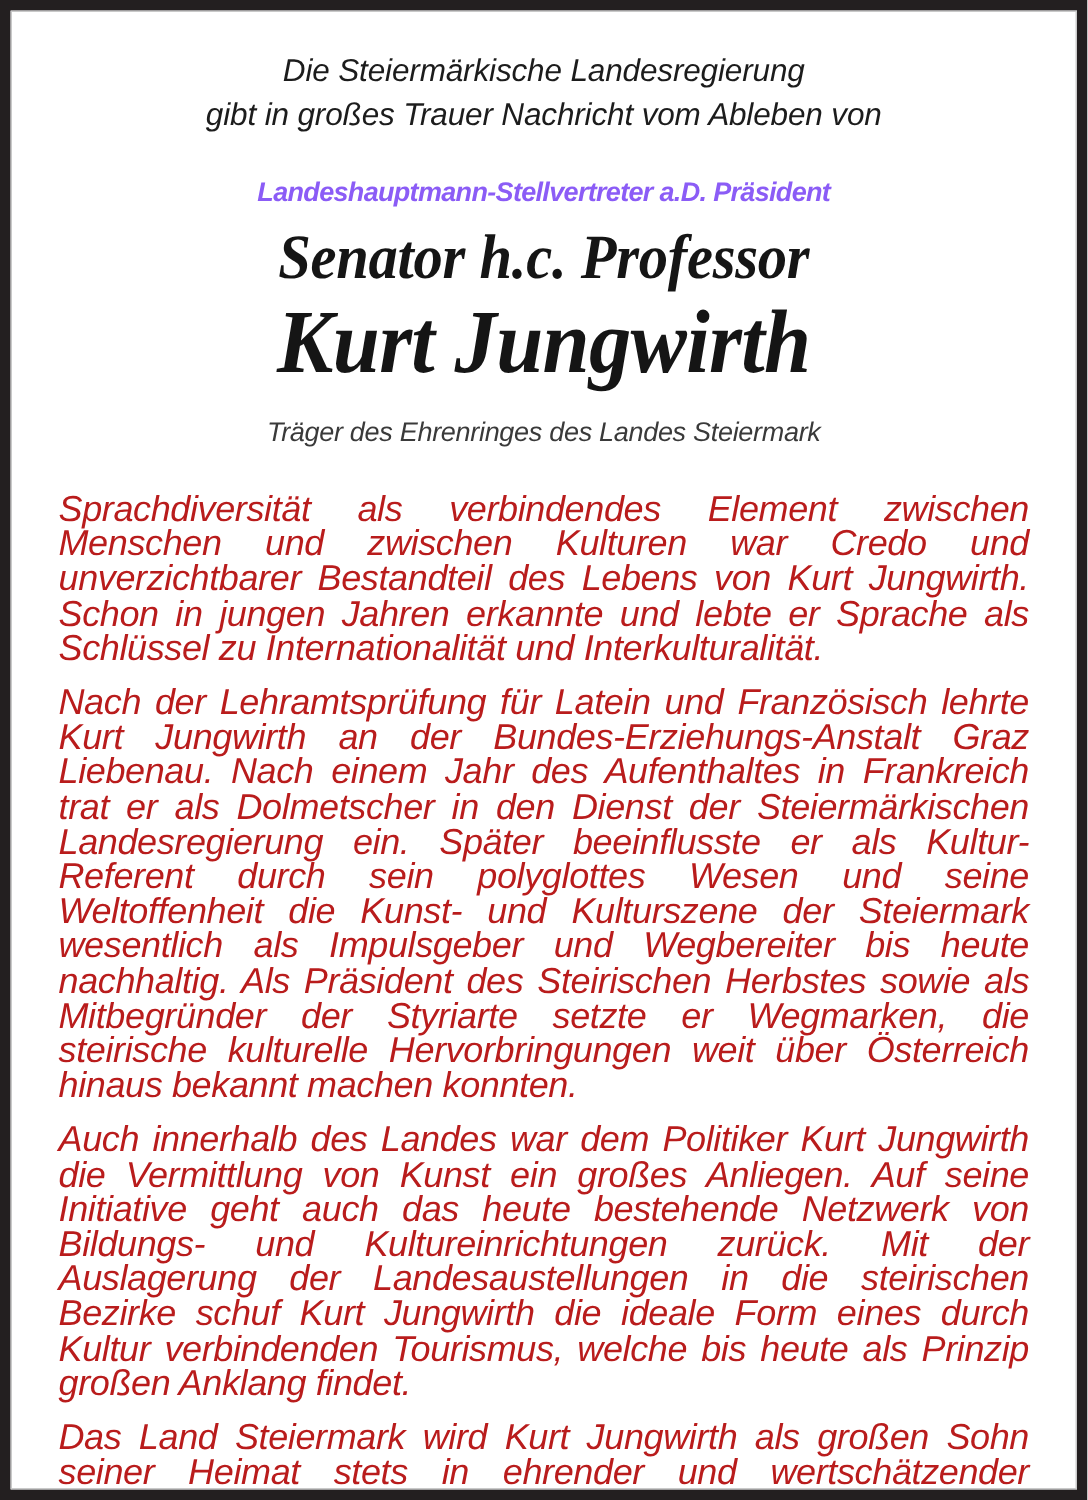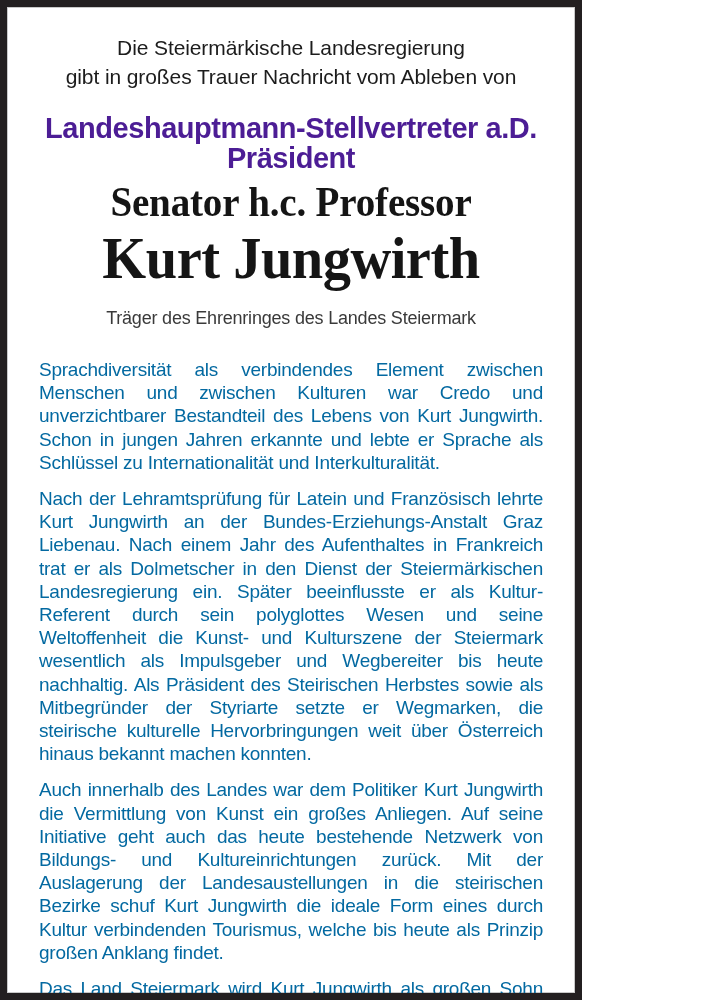--- a/index.html
+++ b/index.html
@@ -5,26 +5,27 @@
   html, body {
     margin: 0;
     padding: 0;
     background: #ffffff;
   }
   body {
     font-family: "DejaVu Sans", sans-serif;
   }
   .notice {
     position: relative;
-    width: 582px;
+    width: 725px;
     height: 1000px;
     box-sizing: border-box;
     background: #ffffff;
     border: 7px solid #231f20;
     overflow: hidden;
+    font-style: italic;
   }
   .inner-rule {
     position: absolute;
     top: 0;
     left: 0;
     right: 0;
     bottom: 0;
     border: 1px solid #c9c9c9;
     pointer-events: none;
   }
@@ -44,23 +45,23 @@
     font-family: "Liberation Sans", sans-serif;
     font-size: 21px;
     line-height: 29px;
     color: #1c1c1c;
     font-weight: 400;
     letter-spacing: -0.1px;
   }
   .rank-line {
     font-family: "Liberation Sans", sans-serif;
     font-weight: bold;
-    font-size: 29px;
+    font-size: 18px;
     line-height: 30px;
-    color: #4c1d95;
+    color: #8b5cf6;
     margin-top: 22px;
     letter-spacing: -0.45px;
   }
   .title-line {
     font-family: "Liberation Serif", serif;
     font-weight: bold;
     font-size: 42px;
     line-height: 50px;
     color: #151515;
     margin-top: 4px;
@@ -85,23 +86,23 @@
     margin-top: 14px;
     letter-spacing: -0.2px;
   }
 
   
   .body-text {
     margin-top: 27px;
   }
   .para {
     font-family: "Liberation Sans", sans-serif;
-    font-size: 19px;
+    font-size: 24px;
     line-height: 23.2px;
-    color: #0369a1;
+    color: #b91c1c;
     text-align: justify;
     text-justify: inter-word;
     margin: 0 0 13px 0;
     letter-spacing: -0.25px;
     -webkit-hyphens: none;
     hyphens: none;
   }
   .para:last-child {
     margin-bottom: 0;
   }

